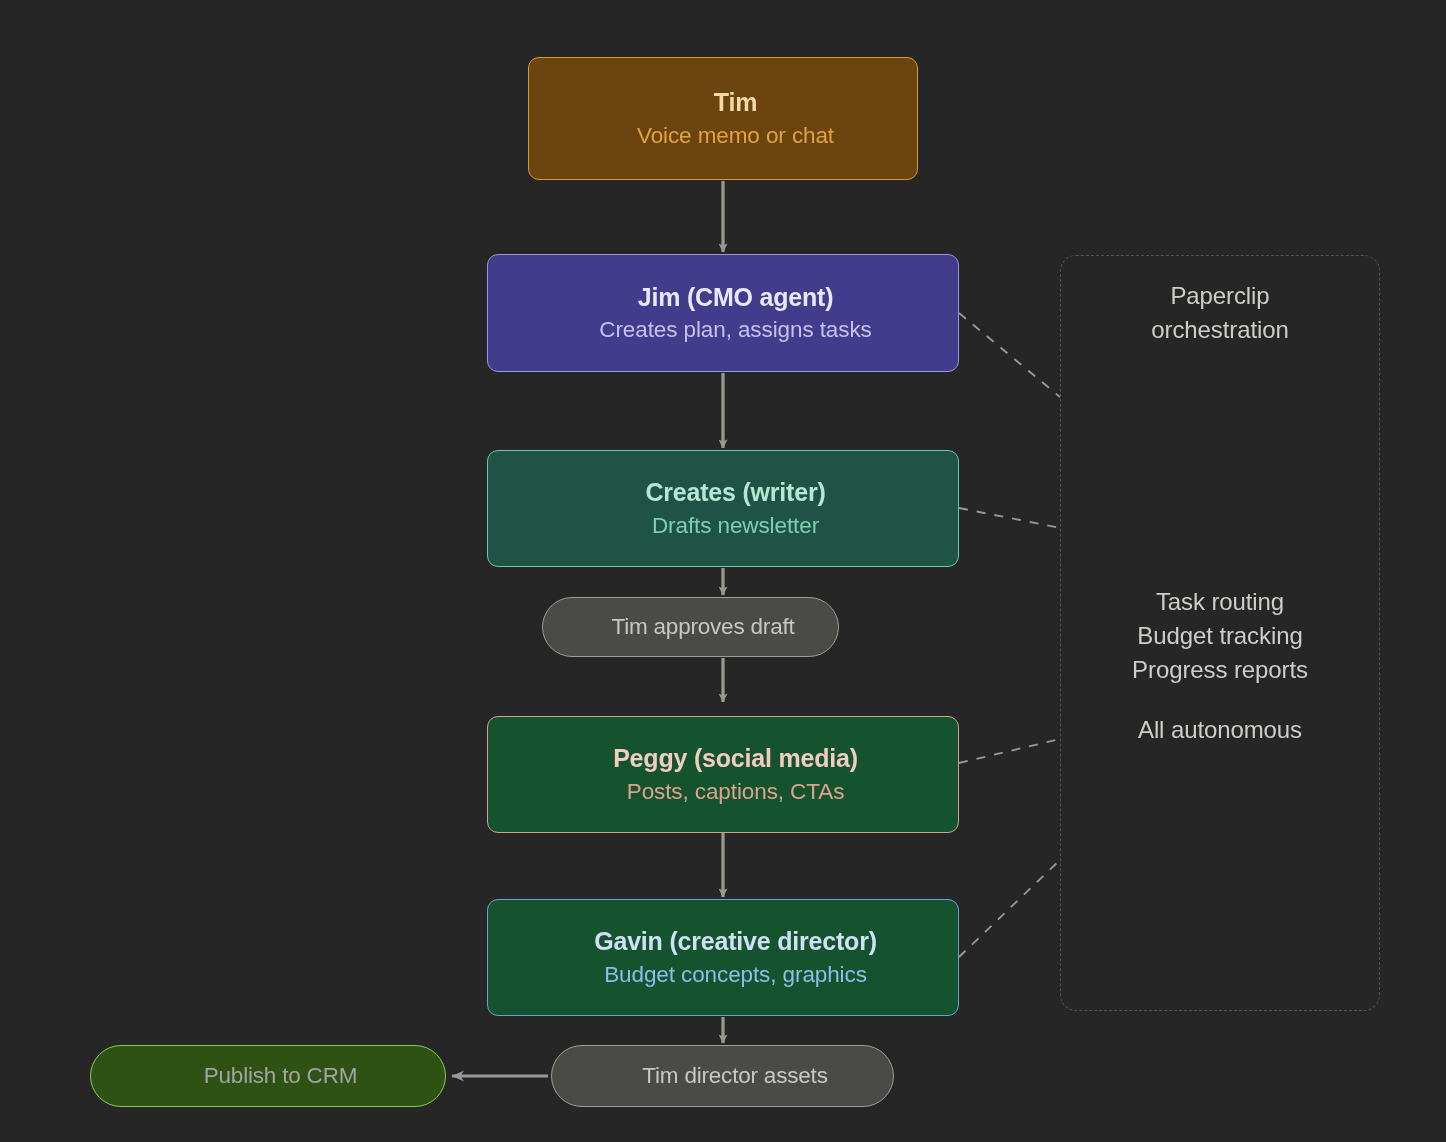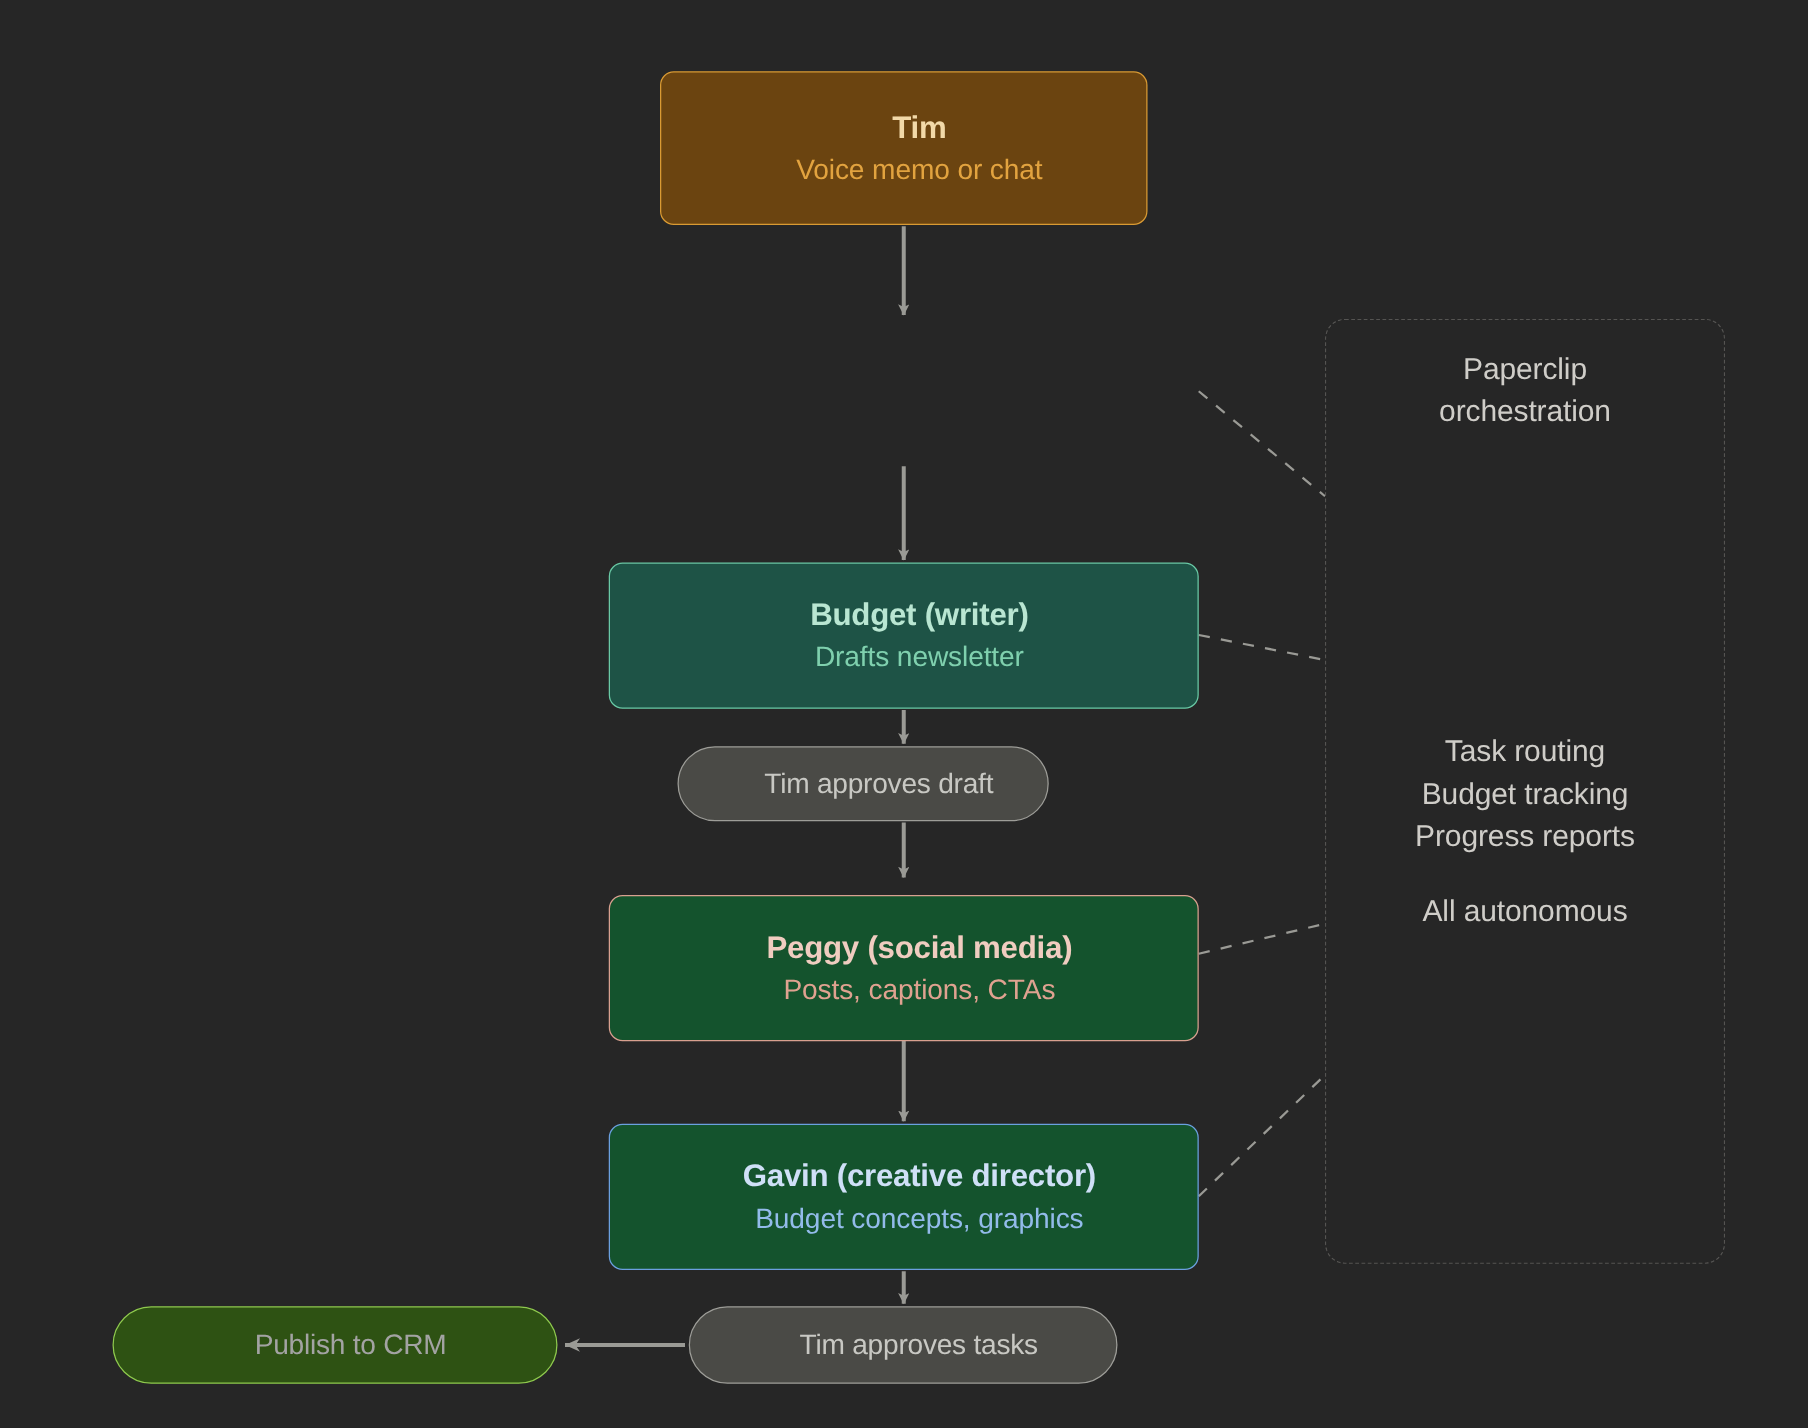--- a/index.html
+++ b/index.html
@@ -127,41 +127,45 @@
     <span>Paperclip</span><br>
     <span>orchestration</span>
   </div>
   <div class="panel-text" id="panel-footer" style="left: 1060px; width: 320px; top: 713px;">All autonomous</div>
 
   <div class="node rect-node" id="node-tim-input" style="left: 528px; top: 57px; width: 390px; height: 123px; background: rgb(107, 68, 16); border-color: rgb(217, 154, 51);">
     <div class="title" style="color: rgb(242, 217, 168);">Tim</div>
     <div class="subtitle" style="color: rgb(226, 163, 63);">Voice memo or chat</div>
   </div>
 
+  <div class="node rect-node" id="node-jim-cmo" style="left: 487px; top: 254px; width: 472px; height: 118px; background: rgb(67, 60, 140); border-color: rgb(155, 149, 222);">
+    <div class="title" style="color: rgb(233, 231, 251);">Jim (CMO agent)</div>
+    <div class="subtitle" style="color: rgb(197, 192, 238);">Creates plan, assigns tasks</div>
+  </div>
 
   <div class="node rect-node" id="node-murray-writer" style="left: 487px; top: 450px; width: 472px; height: 117px; background: rgb(30, 83, 70); border-color: rgb(105, 201, 165);">
-    <div class="title" style="color: rgb(185, 230, 210);">Budget (writer)</div>
+    <div class="title" style="color: rgb(185, 230, 210);">Creates (writer)</div>
     <div class="subtitle" style="color: rgb(127, 208, 174);">Drafts newsletter</div>
   </div>
 
   <div class="node pill-node single" id="node-tim-approves-draft" style="left: 542px; top: 597px; width: 297px; height: 60px; background: rgb(74, 74, 70); border-color: rgb(157, 157, 152);">
     <div class="title" style="color: rgb(200, 200, 195);">Tim approves draft</div>
   </div>
 
   <div class="node rect-node" id="node-peggy-social" style="left: 487px; top: 704px; width: 472px; height: 117px; background: #14532d; border-color: rgb(216, 160, 143); margin-top: 12px;">
     <div class="title" style="color: rgb(240, 205, 192);">Peggy (social media)</div>
     <div class="subtitle" style="color: rgb(223, 162, 144);">Posts, captions, CTAs</div>
   </div>
 
   <div class="node rect-node" id="node-gavin-creative" style="left: 487px; top: 899px; width: 472px; height: 117px; background: #14532d; border-color: rgb(107, 160, 223);">
     <div class="title" style="color: rgb(207, 224, 247);">Gavin (creative director)</div>
     <div class="subtitle" style="color: rgb(147, 187, 234);">Budget concepts, graphics</div>
   </div>
 
   <div class="node pill-node single" id="node-tim-approves-assets" style="left: 551px; top: 1045px; width: 343px; height: 62px; background: rgb(74, 74, 70); border-color: rgb(157, 157, 152);">
-    <div class="title" style="color: rgb(200, 200, 195);">Tim approves tasks</div>
+    <div class="title" style="color: rgb(200, 200, 195);">Tim director assets</div>
   </div>
 
   <div class="node pill-node single" id="node-publish-crm" style="left: 90px; top: 1045px; width: 356px; height: 62px; background: rgb(46, 82, 19); border-color: rgb(142, 201, 77);">
     <div class="title" style="color: #a3a3a3;">Publish to CRM</div>
   </div>
 
 </div>
 
 </body></html>

